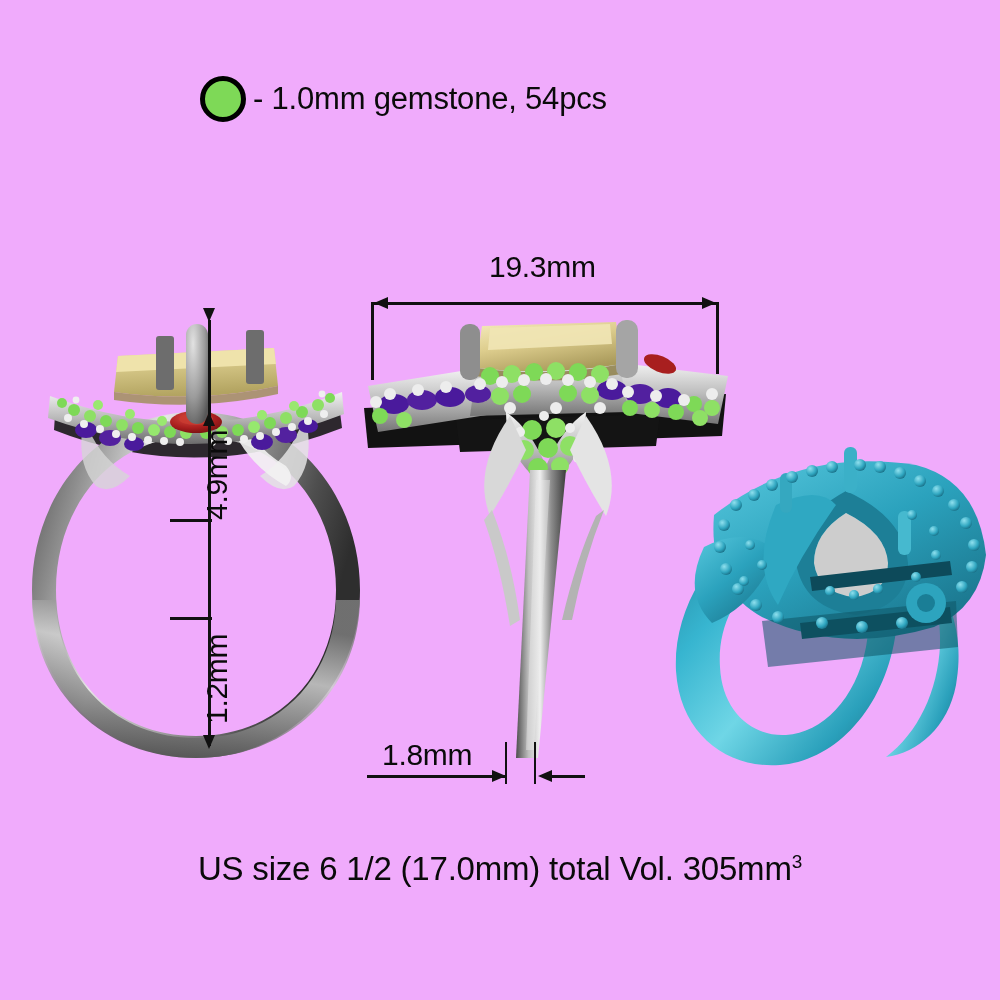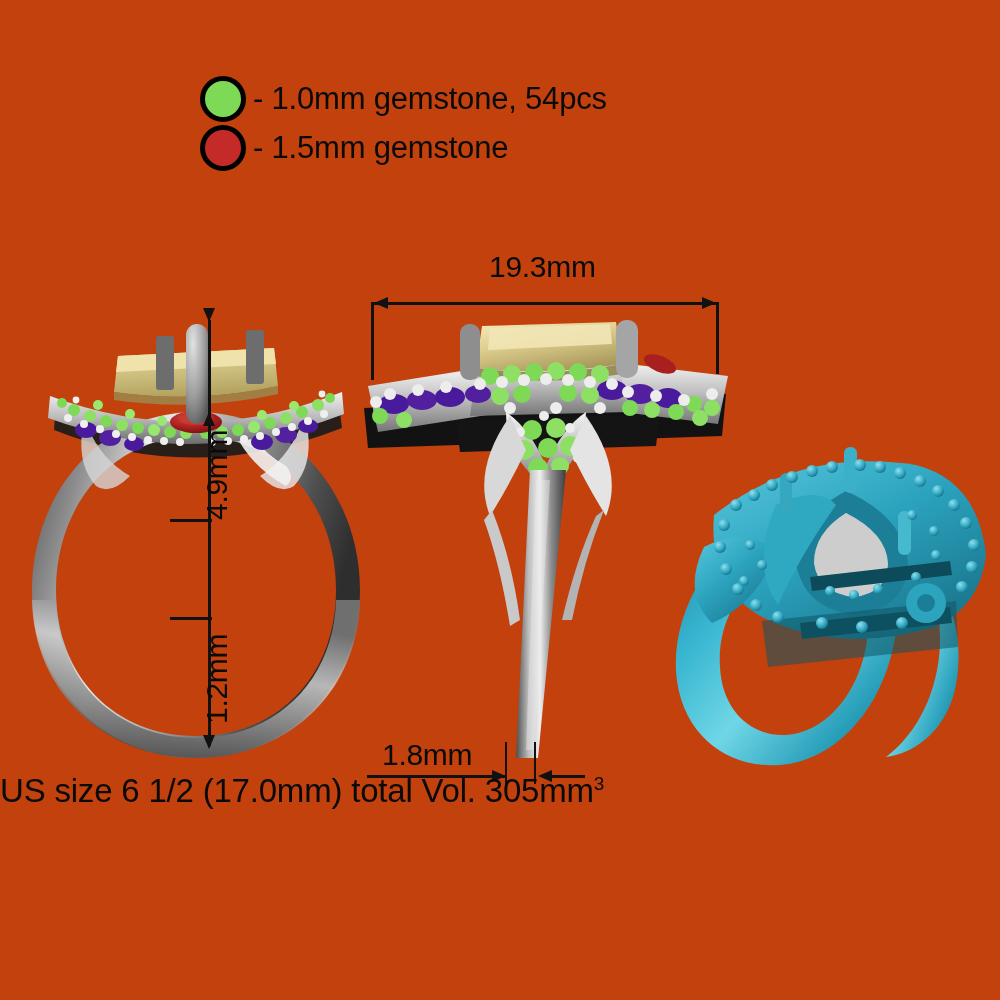--- a/index.html
+++ b/index.html
@@ -68,45 +68,41 @@
   }
   .arrow.left  { border-top: 6px solid transparent; border-bottom: 6px solid transparent; border-right: 14px solid #111; }
   .arrow.right { border-top: 6px solid transparent; border-bottom: 6px solid transparent; border-left: 14px solid #111; }
   .arrow.up    { border-left: 6px solid transparent; border-right: 6px solid transparent; border-bottom: 14px solid #111; }
   .arrow.down  { border-left: 6px solid transparent; border-right: 6px solid transparent; border-top: 14px solid #111; }
 
   
   #caption {
     position: absolute;
     left: 0;
-    top: 772px;
+    top: 850px;
     width: 1000px;
-    text-align: left;
+    text-align: center;
     font-size: 33px;
     letter-spacing: -0.2px;
   }
   #caption sup { font-size: 19px; vertical-align: super; }
 
   
   .view { position: absolute; }
   .view svg { display: block; }
 </style>
 </head>
 <body>
 
-<div id="stage" style="background: #c2410c;">
+<div id="stage" style="background: #f0abfc;">
 
   <div id="legend">
     <div class="legend-row">
       <span class="legend-swatch" style="background: rgb(126, 217, 87);"></span>
       <span class="legend-label">- 1.0mm gemstone, 54pcs</span>
-    </div>
-    <div class="legend-row">
-      <span class="legend-swatch" style="background: rgb(196, 43, 40);"></span>
-      <span class="legend-label">- 1.5mm gemstone</span>
     </div>
   </div>
 
   <div class="view" style="left:10px; top:300px;">
     <svg width="370" height="470" viewBox="0 0 370 470">
       <defs>
         <linearGradient id="bandOuter" x1="0" y1="0" x2="1" y2="0.3">
           <stop offset="0" stop-color="#4a4a4a"></stop>
           <stop offset="0.18" stop-color="#8e8e8e"></stop>
           <stop offset="0.38" stop-color="#e6e6e6"></stop>

